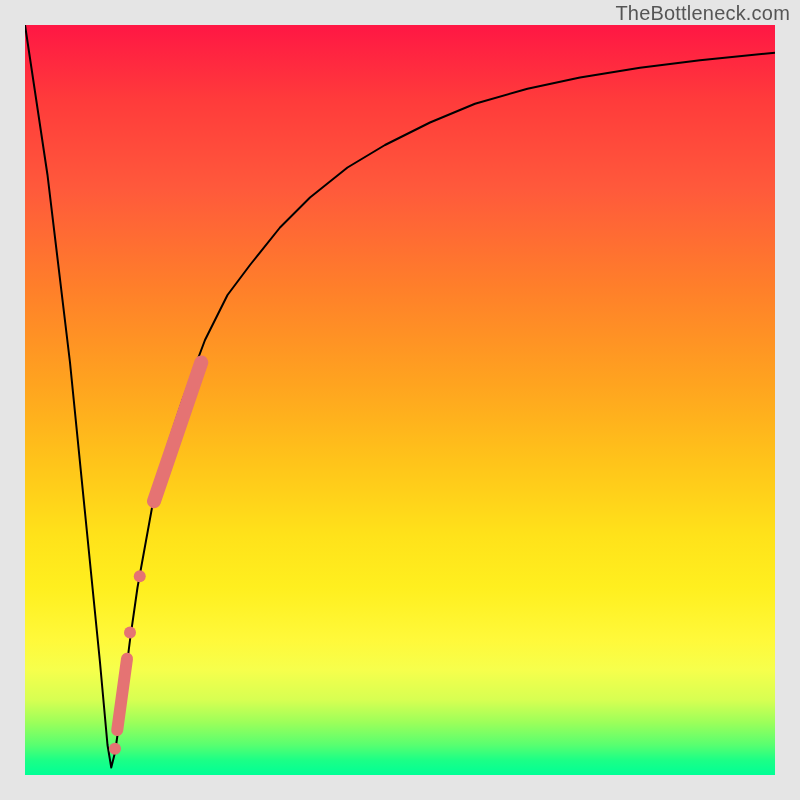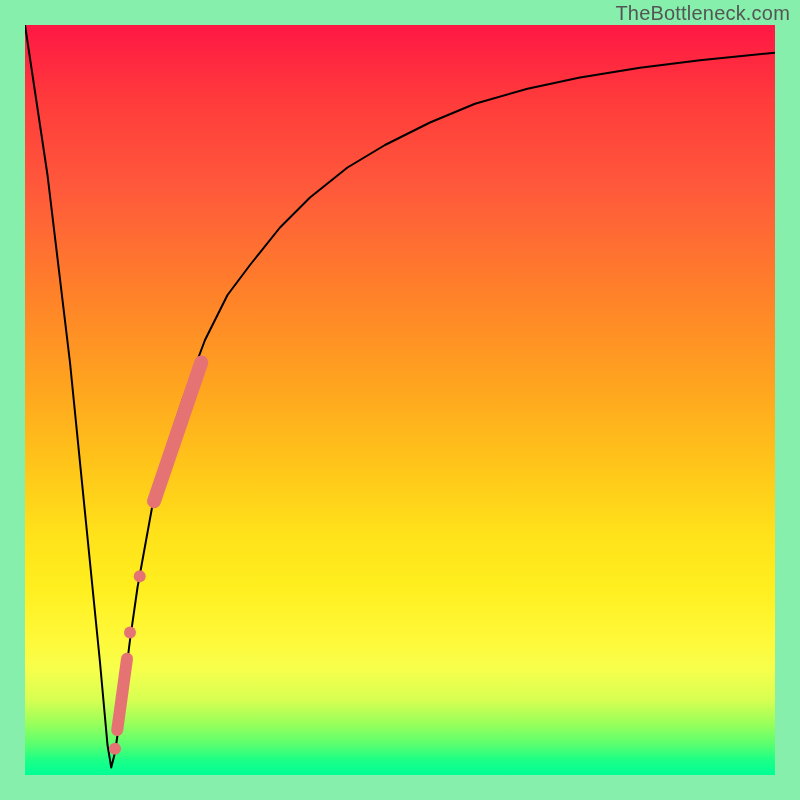--- a/index.html
+++ b/index.html
@@ -8,21 +8,21 @@
     width: 800px;
     height: 800px;
     overflow: hidden;
     background: #000;
     font-family: Arial, Helvetica, sans-serif;
   }
   .frame {
     position: relative;
     width: 800px;
     height: 800px;
-    background: #86efac;
+    background: #e5e5e5;
   }
   .watermark {
     position: absolute;
     top: 2px;
     right: 10px;
     color: #555;
     font-size: 20px;
     font-weight: 500;
     letter-spacing: 0.2px;
     z-index: 50;

